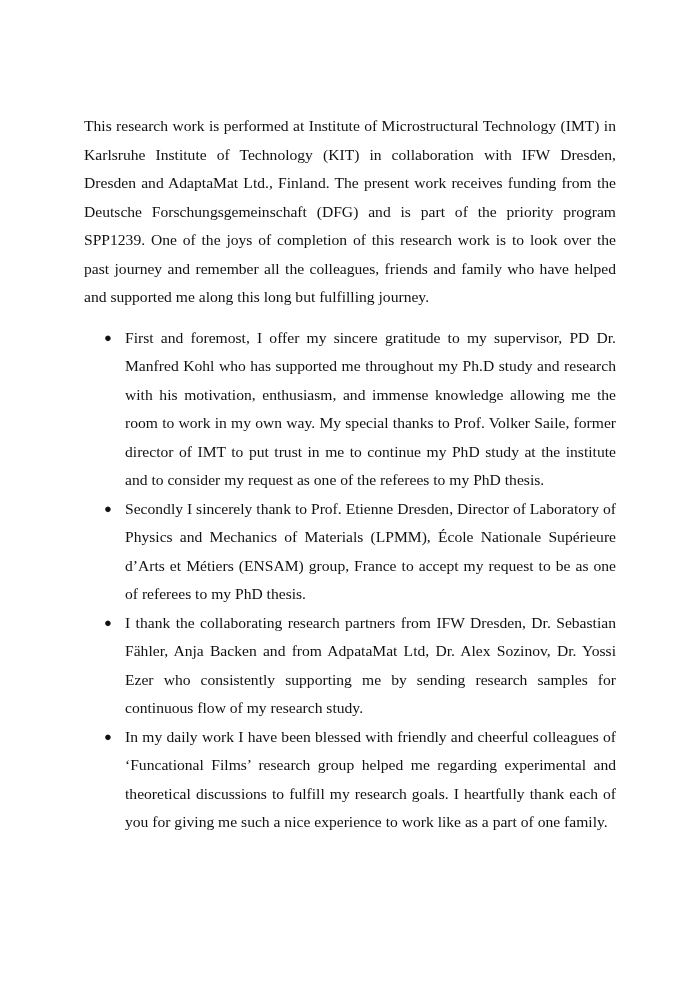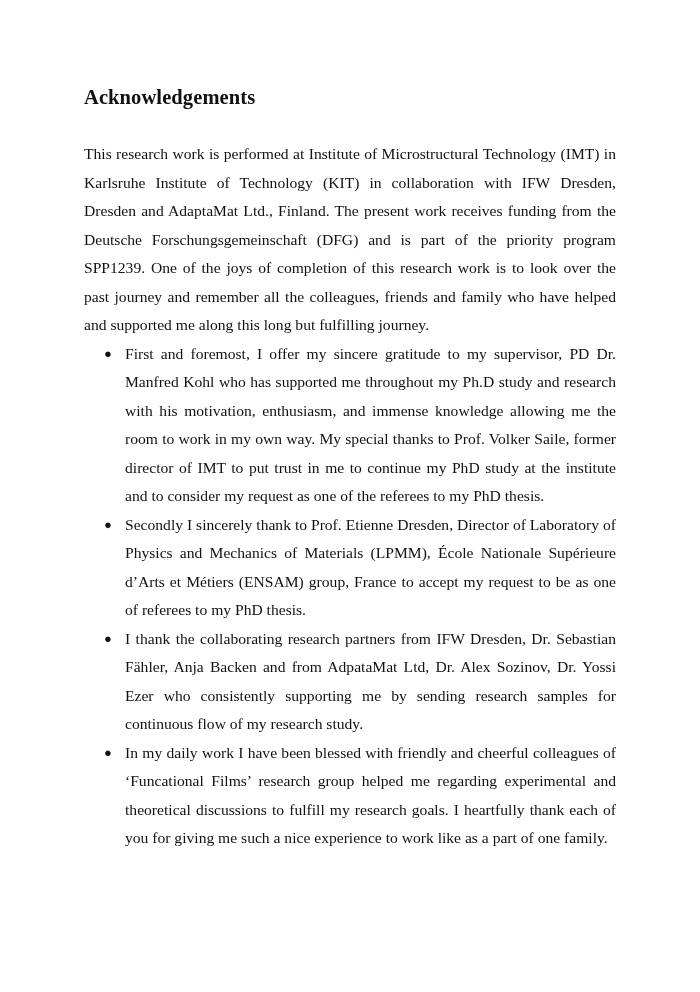--- a/index.html
+++ b/index.html
@@ -1,32 +1,31 @@
 <!DOCTYPE html>
 <html><head>
 <meta charset="utf-8">
 <style>
   html, body { margin: 0; padding: 0; background: #ffffff; }
   body { width: 700px; height: 992px; position: relative; overflow: hidden;
          font-family: "Liberation Serif", "DejaVu Serif", serif; color: #111; }
   .page { position: absolute; left: 84px; top: 83px; width: 532px; }
   h1 { font-family: "Liberation Serif", serif; font-size: 20.5px; font-weight: bold;
        margin: 0; line-height: 28px; letter-spacing: 0.1px; }
-  p.intro { margin: 29px 0 0 0; font-size: 15.6px; line-height: 28.5px;
+  p.intro { margin: 29px 0 12px 0; font-size: 15.6px; line-height: 28.5px;
             text-align: justify; text-align-last: left; }
   ul { list-style: none; margin: 0; padding: 0; }
   li { position: relative; padding-left: 41px; font-size: 15.6px; line-height: 28.5px;
        text-align: justify; text-align-last: left; }
   li .bullet { position: absolute; left: 20px; top: 0; font-size: 13px; line-height: 28.5px; }
 </style>
 </head>
 <body>
 
 <div class="page">
-  <h1>Acknowledgements</h1>
   <p class="intro">This research work is performed at Institute of Microstructural Technology (IMT) in Karlsruhe Institute of Technology (KIT) in collaboration with IFW Dresden, Dresden and AdaptaMat Ltd., Finland. The present work receives funding from the Deutsche Forschungsgemeinschaft (DFG) and is part of the priority program SPP1239.  One of the joys of completion of this research work is to look over the past journey and remember all the colleagues, friends and family who have helped and supported me along this long but fulfilling journey.</p>
   <ul>
     <li>
       <span class="bullet">●</span>
       <span>First and foremost, I offer my sincere gratitude to my supervisor, PD Dr. Manfred Kohl who has supported me throughout my Ph.D study and research with his motivation, enthusiasm, and immense knowledge allowing me the room to work in my own way. My special thanks to Prof. Volker Saile, former director of IMT to put trust in me to continue my PhD study at the institute and to consider my request as one of the referees to my PhD thesis.</span>
     </li>
     <li>
       <span class="bullet">●</span>
       <span>Secondly  I sincerely thank to Prof. Etienne Dresden, Director of Laboratory of Physics and Mechanics of Materials (LPMM),  École Nationale Supérieure d’Arts et Métiers (ENSAM) group, France to accept my request to be as one of referees to my PhD thesis.</span>
     </li>

